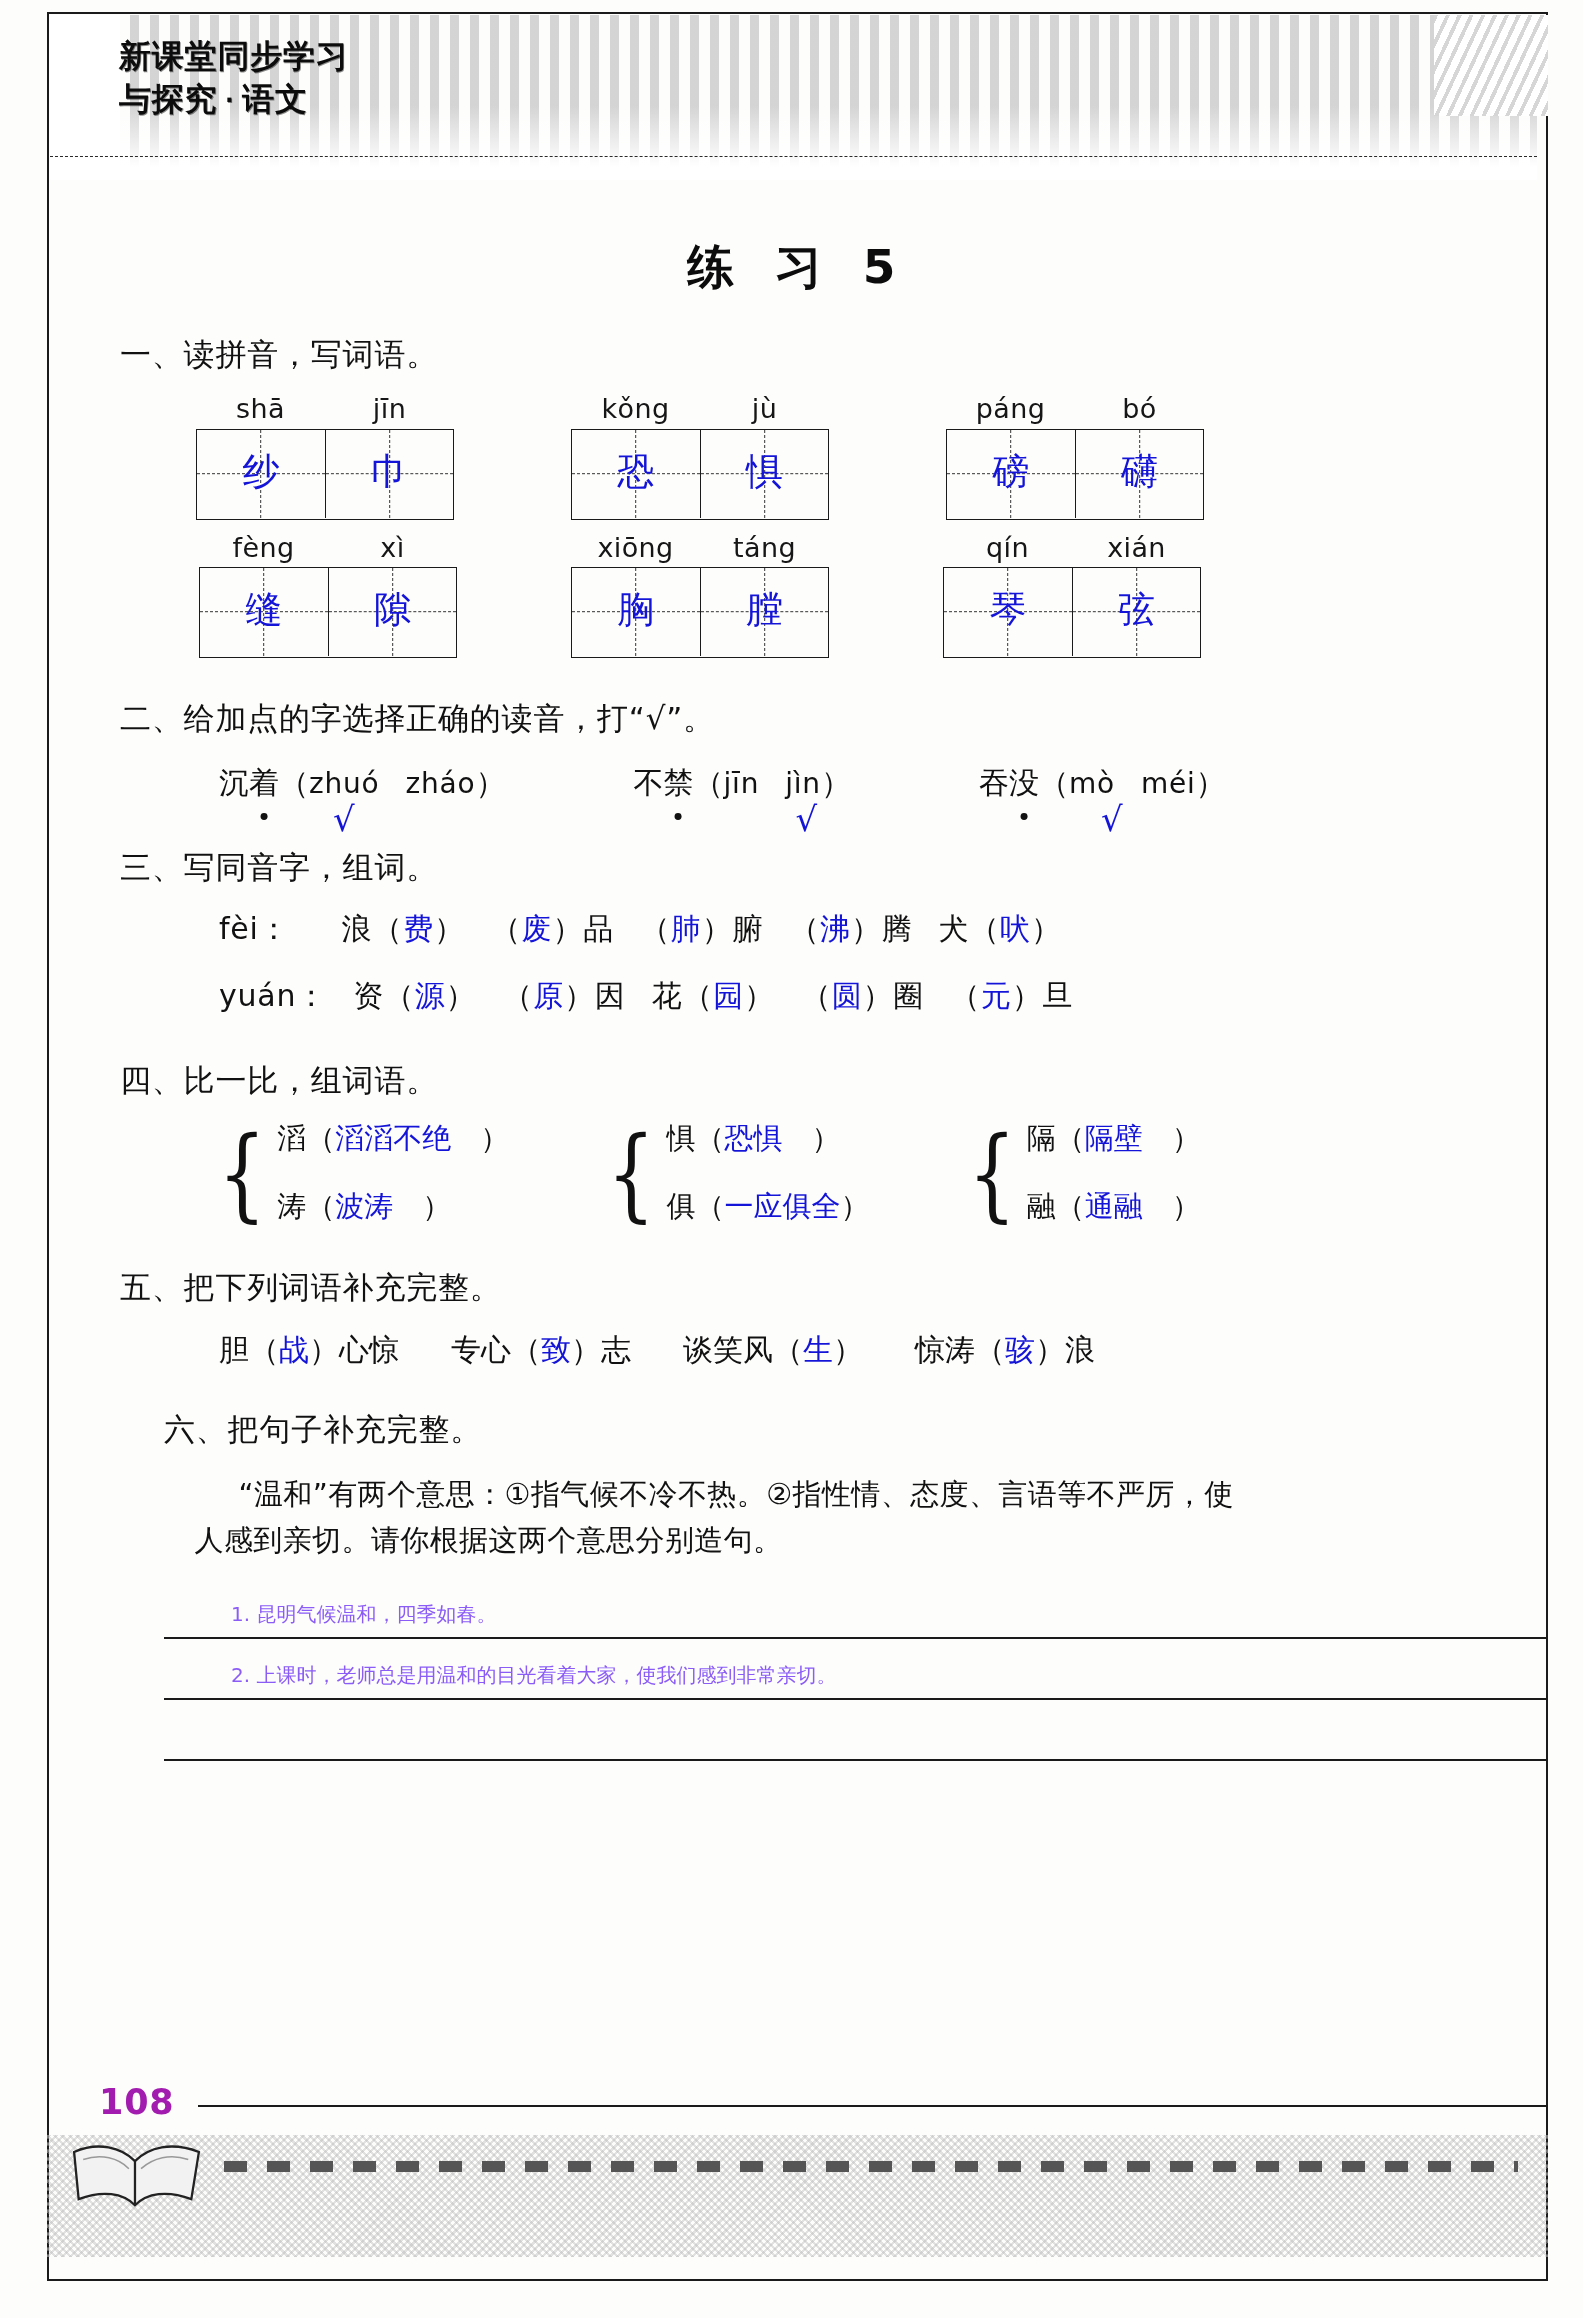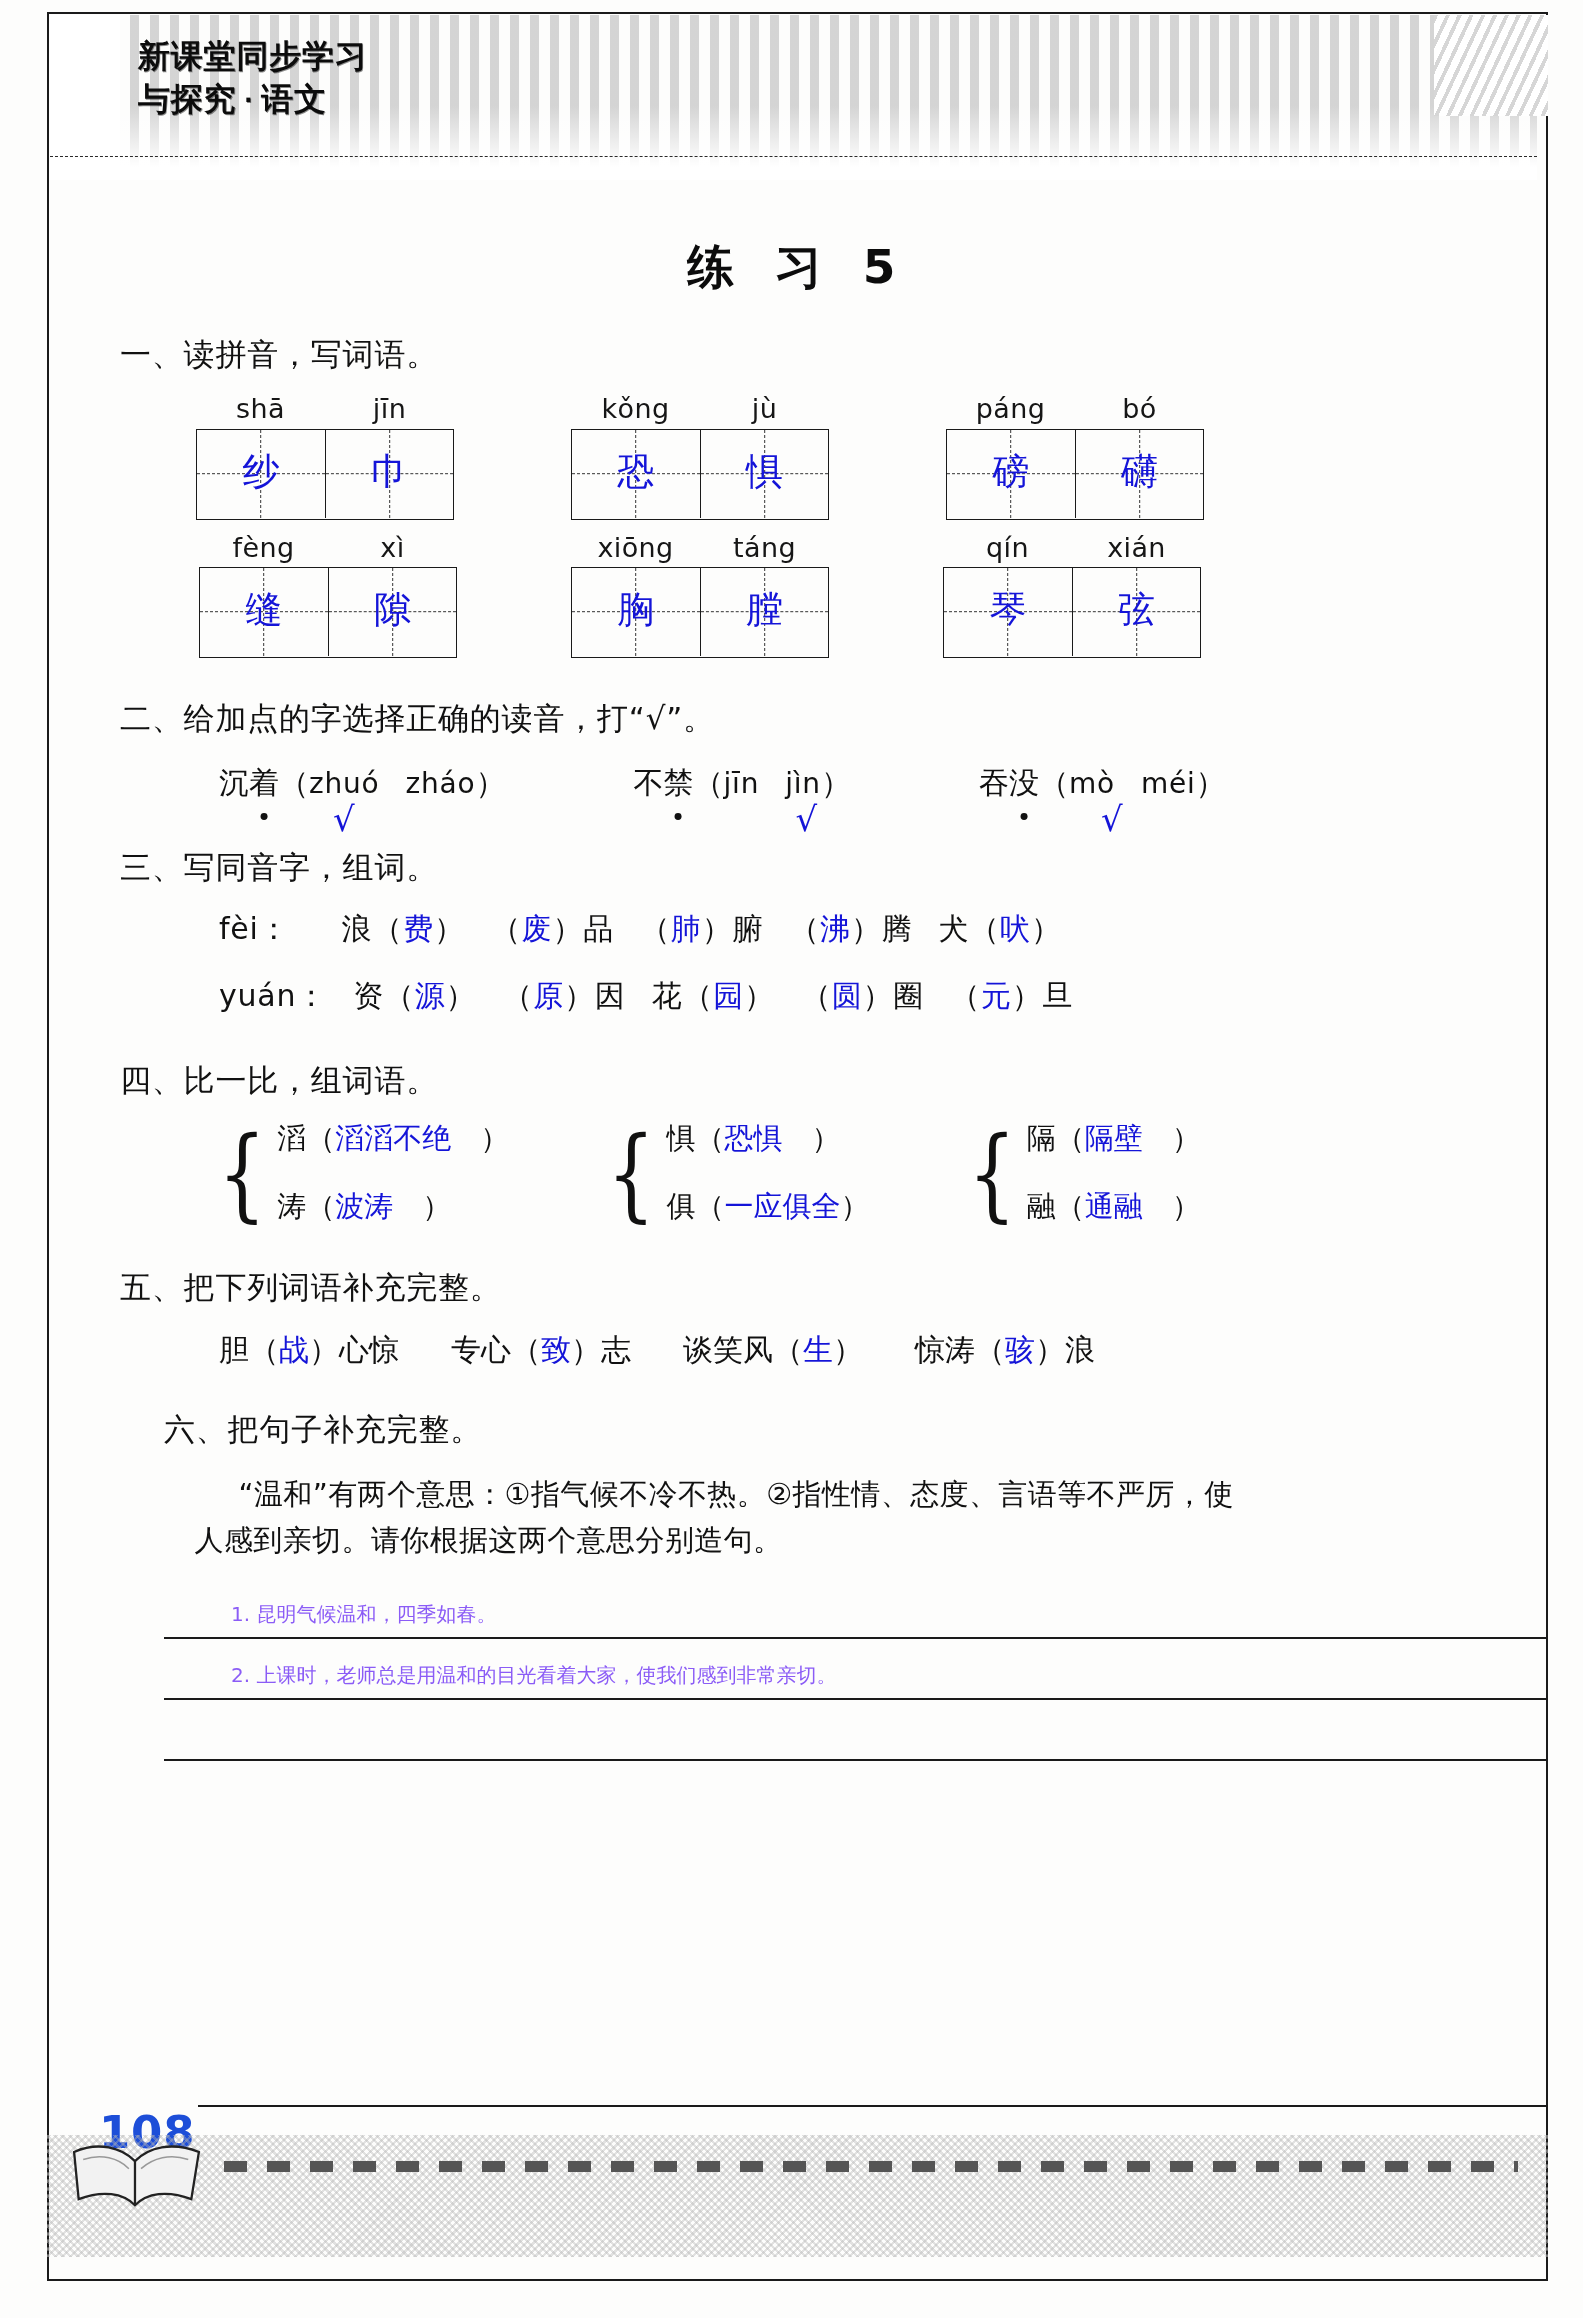--- a/index.html
+++ b/index.html
@@ -38,21 +38,21 @@
   .header-band:after{
     content:"";
     position:absolute; left:0; top:0; width:100%; height:100%;
     background:linear-gradient(180deg, rgba(255,255,255,0) 55%, #ffffff 92%);
   }
   .header-white-left{
     position:absolute; left:50px; top:14.5px; width:70px; height:165px;
     background:#ffffff; z-index:3;
   }
   .header-title {
-    position:absolute; left:138px; top:40px;
+    position:absolute; left:119px; top:40px;
     z-index:5;
     font-family:"DejaVu Sans","Liberation Sans",sans-serif;
     font-weight:bold;
     color:#0c0c0c;
     line-height:1.04;
     letter-spacing:0.8px;
     text-shadow:0.8px 0.8px 0 rgba(0,0,0,.45);
   }
   .header-title .l1 { font-size:32px; display:block; }
   .header-title .l2 { font-size:32px; display:block; margin-top:10px; }
@@ -245,23 +245,22 @@
   }
 
   
   .footer {
     position:absolute;
     left:47px; right:35px; bottom:38px;
     height:190px;
   }
   .page-num {
     position:absolute; left:52px; top:-9.1px;
-    font-size:45px; font-weight:bold; color:#1d4ed8;
+    font-size:35px; font-weight:bold; color:#a21caf;
     letter-spacing:0.8px;
-    margin-top:24px;
   }
   .footer-rule {
     position:absolute; left:151px; right:0; top:13.7px;
     border-top:2.3px solid #1a1a1a;
   }
   .footer-band {
     position:absolute; left:0; right:0; top:44px; height:122px;
     background:
       repeating-linear-gradient(45deg,
         rgba(180,180,180,.38) 0 2.3px, rgba(255,255,255,0) 2.3px 5.3px),

